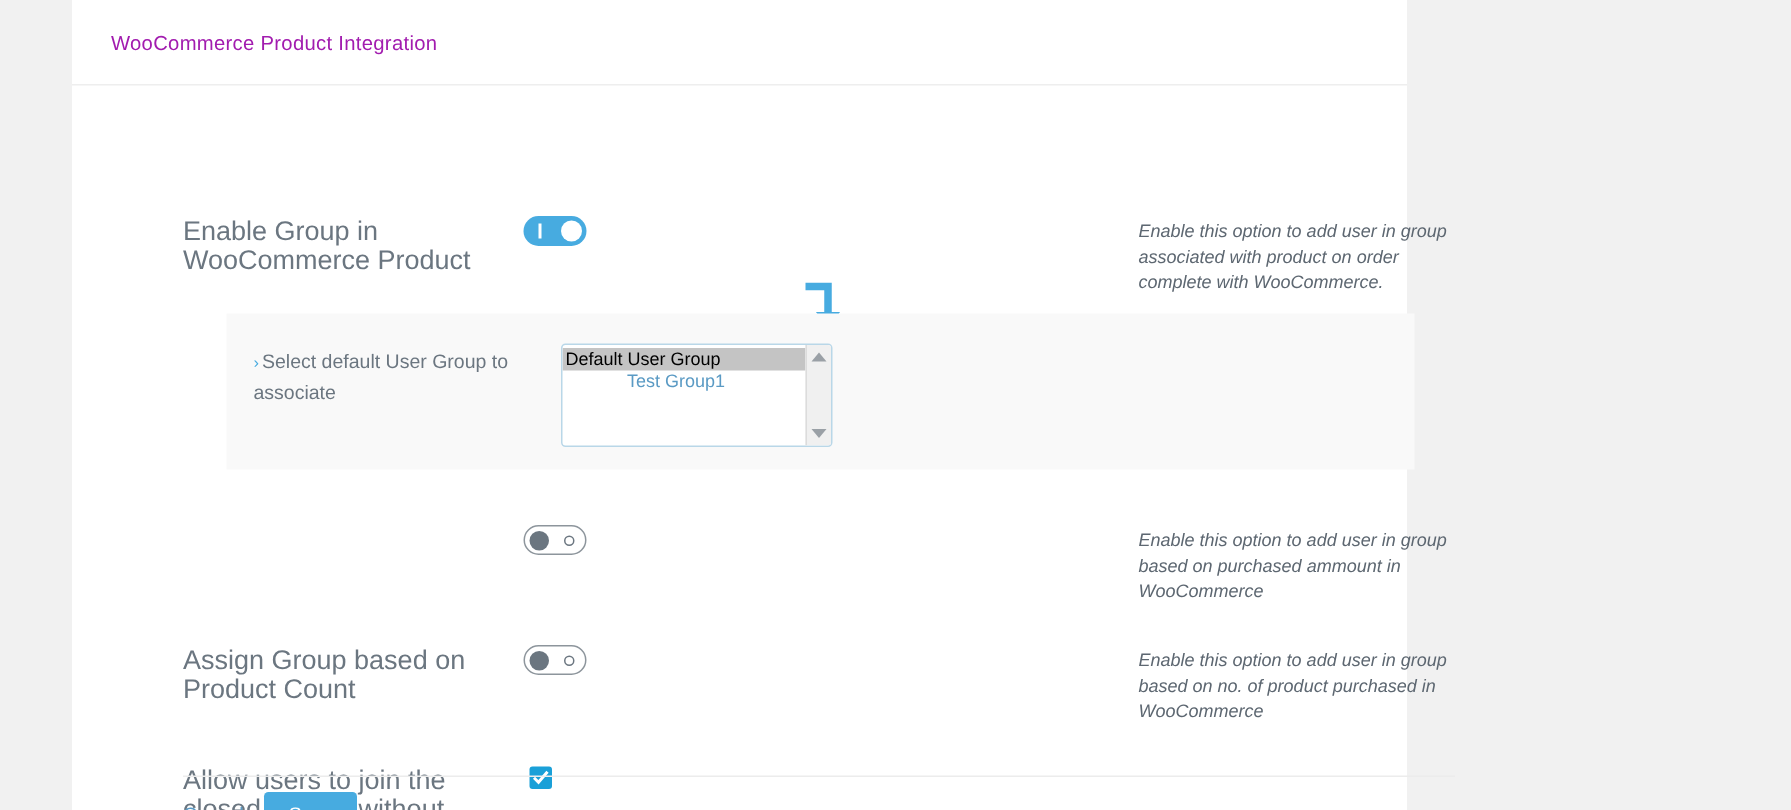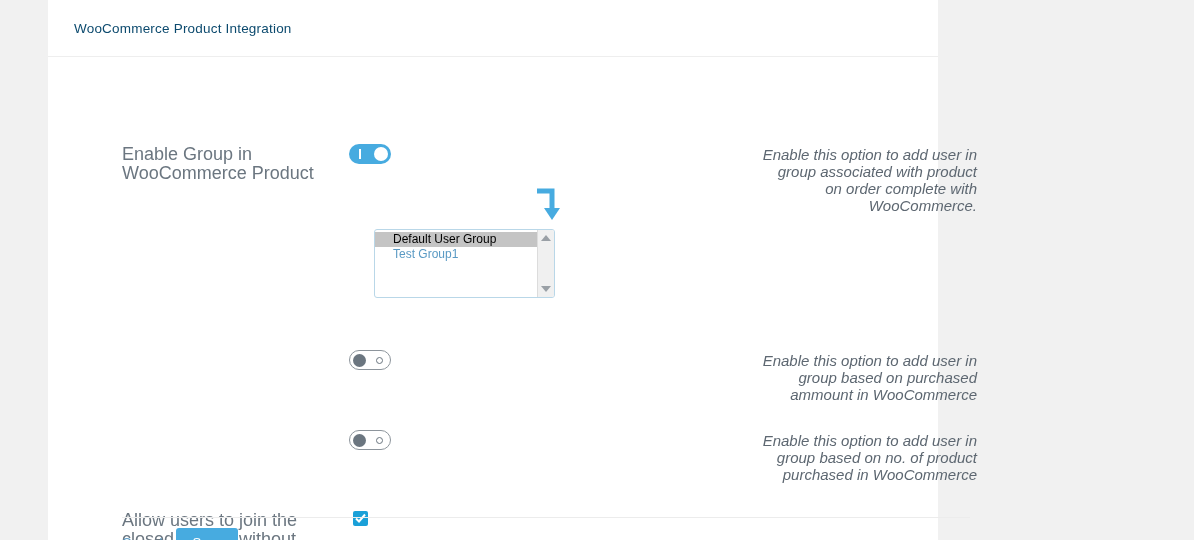--- a/index.html
+++ b/index.html
@@ -23,45 +23,44 @@
     background: #ffffff;
   }
   .panel-header {
     height: 57px;
     border-bottom: 1px solid #eeeeee;
     display: flex;
     align-items: center;
     padding-left: 26px;
   }
   .panel-title {
-    color: #0c4a6e;
+    color: #a21caf;
     font-size: 13.5px;
     letter-spacing: .2px;
   }
   .panel-body {
     position: relative;
     padding: 0;
     height: 483px;
   }
   .row-label {
     position: absolute;
     color: #6b7680;
     font-size: 18px;
     line-height: 19px;
     width: 215px;
   }
   .row-control { position: absolute; }
   .row-desc {
     position: absolute;
     font-style: italic;
     color: #5d6771;
-    font-size: 15px;
+    font-size: 12px;
     line-height: 17px;
     width: 218px;
-    text-align: right;
   }
 
   
   .toggle {
     width: 42px; height: 20px;
     border-radius: 10px;
     position: relative;
     display: inline-block;
     cursor: pointer;
   }
@@ -131,31 +130,31 @@
     overflow: hidden;
   }
   .ms-options {
     flex: 1;
     padding: 2px 0 0 0;
     min-width: 0;
   }
   .ms-option {
     font-size: 12px;
     line-height: 15px;
-    padding: 0 3px 0 18px;
+    padding: 0 3px 0 2px;
     white-space: nowrap;
     overflow: hidden;
     text-overflow: ellipsis;
     cursor: pointer;
   }
   .ms-option.selected {
     background: #c4c4c4;
     color: #000000;
   }
-  .ms-option.link { color: #5a9ac4; }
+  .ms-option.link { color: #5a9ac4; margin-left: 41px; }
   .ms-scrollbar {
     width: 17px;
     background: #f0f0f0;
     border-left: 1px solid #dcdcdc;
     position: relative;
     cursor: pointer;
   }
   .ms-arrow {
     position: absolute;
     left: 50%;
@@ -245,40 +244,46 @@
       </div>
       <div class="row-desc" style="left:711px; top:89px;">Enable this option to add user in group associated with product on order complete with WooCommerce.</div>
 
       <div class="annotation-arrow">
         <svg width="30" height="36" viewBox="0 0 30 36">
           <path d="M3 4 H18 V22" fill="none" stroke="#47abe0" stroke-width="5"></path>
           <path d="M10 21 H26 L18 33 Z" fill="#47abe0"></path>
         </svg>
       </div>
 
+      <div class="subsection">
+        <div class="sub-label">
+          <span class="sub-chevron">›</span><span>Select default User Group to associate</span>
+        </div>
+      </div>
 
       <div class="multiselect">
         <div class="ms-options">
           <div class="ms-option selected">Default User Group</div>
           <div class="ms-option link">Test Group1</div>
         </div>
         <div class="ms-scrollbar">
           <span class="ms-arrow up"></span>
           <span class="ms-arrow down"></span>
         </div>
       </div>
 
       <div class="row-control" style="left:301px; top:293px;">
         <div class="toggle off">
           <span class="knob"></span>
           <span class="ocirc"></span>
         </div>
       </div>
       <div class="row-desc" style="left:711px; top:295px;">Enable this option to add user in group based on purchased ammount in WooCommerce</div>
 
+      <div class="row-label" style="left:74px; top:374px;">Assign Group based on Product Count</div>
       <div class="row-control" style="left:301px; top:373px;">
         <div class="toggle off">
           <span class="knob"></span>
           <span class="ocirc"></span>
         </div>
       </div>
       <div class="row-desc" style="left:711px; top:375px;">Enable this option to add user in group based on no. of product purchased in WooCommerce</div>
 
       <div class="row-label" style="left:74px; top:454px; width:200px;">Allow users to join the closed groups without administrator approval</div>
       <div class="row-control" style="left:305px; top:454px;">

